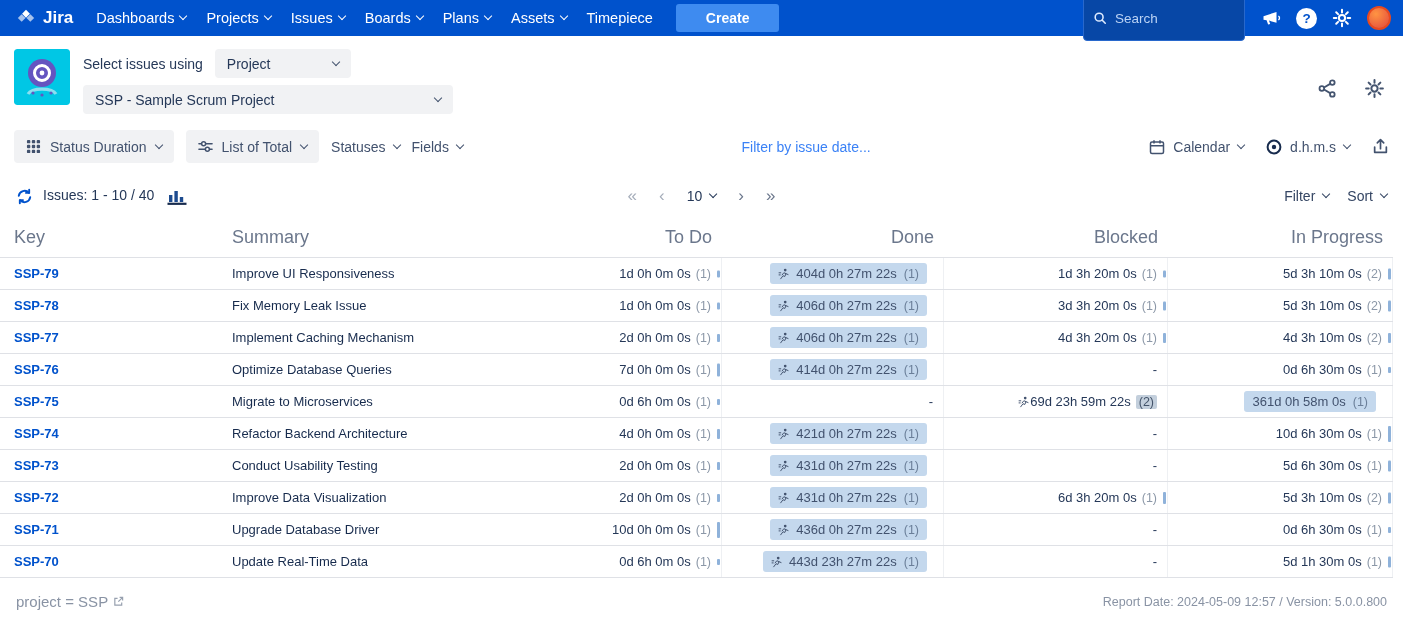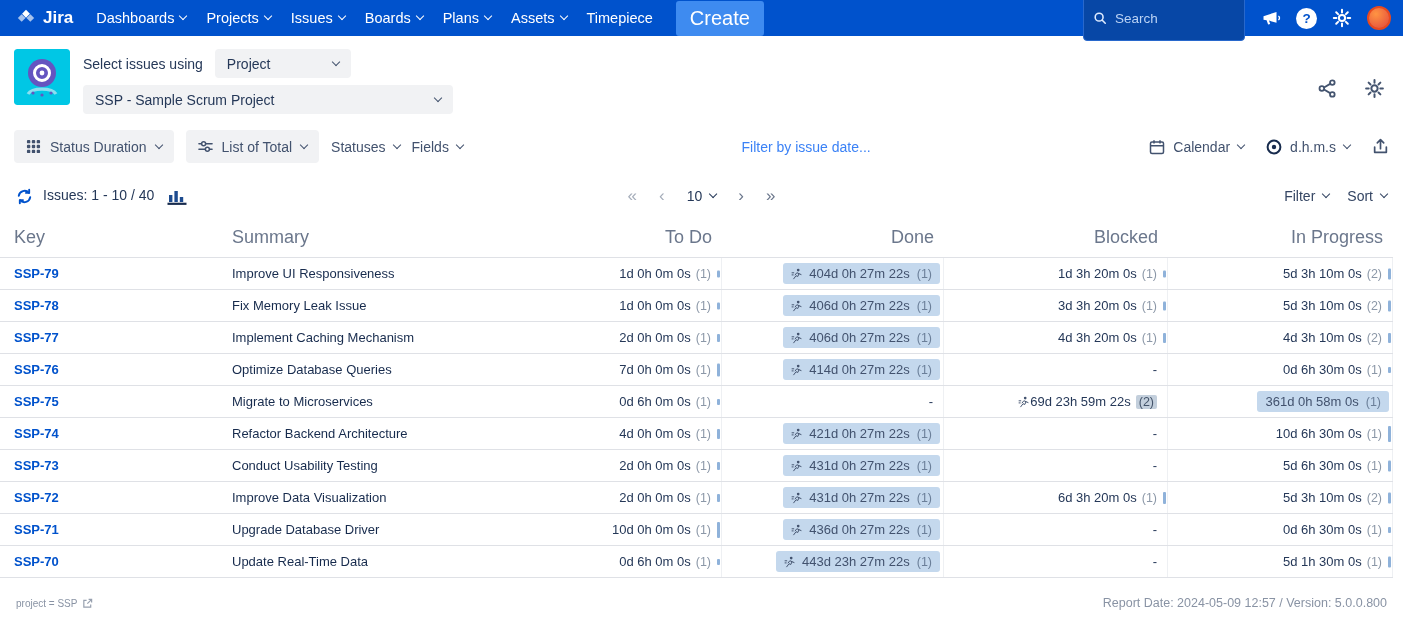--- a/index.html
+++ b/index.html
@@ -6,21 +6,21 @@
 html,body{width:1403px;height:620px}
 body{overflow:hidden;background:#fff;font-family:"Liberation Sans",sans-serif;display:flex;flex-direction:column}
 button{font-family:inherit;cursor:pointer}
 .chev{width:6px;height:6px;border-right:1.7px solid currentColor;border-bottom:1.7px solid currentColor;transform:rotate(45deg);display:inline-block;margin-top:-4px;flex:none}
 
 
 .navbar{height:36px;background:#0052CC;display:flex;align-items:center;padding:0 12px;color:#fff;flex:none}
 .brand{display:flex;align-items:center;gap:7px;font-size:17px;font-weight:700;margin:0 14px 0 4px;background:none;border:0;color:#fff}
 .nav-menu{display:flex;align-items:center;gap:2px}
 .nav-item{background:transparent;border:0;color:#fff;font-size:14.5px;font-weight:500;display:flex;align-items:center;gap:6px;padding:7px 9px;border-radius:3px}
-.create-btn{margin-left:14px;background:#3E8BF0;color:#fff;border:0;border-radius:3px;font-size:20px;font-weight:400;padding:6px 14px}
+.create-btn{margin-left:14px;background:#3E8BF0;color:#fff;border:0;border-radius:3px;font-size:14px;font-weight:700;padding:6px 30px}
 .nav-search{margin-left:auto;display:flex;align-items:center;gap:8px;background:#0747A6;border:1px solid #2868CC;border-radius:4px;height:46px;width:162px;padding:0 9px}
 .nav-search input{background:transparent;border:0;outline:none;color:#fff;font-size:13.5px;width:112px;font-family:inherit}
 .nav-search input::placeholder{color:#BBD3F5}
 .nav-icons{display:flex;align-items:center;gap:15px;margin-left:16px}
 .icon-btn{background:none;border:0;display:flex;align-items:center;justify-content:center;padding:0}
 .help-badge{width:21px;height:21px;border-radius:50%;background:#fff;color:#0052CC;font-weight:700;font-size:13.5px;display:flex;align-items:center;justify-content:center}
 .avatar{width:24px;height:24px;border-radius:50%;background:radial-gradient(circle at 35% 30%,#FF9442,#E2483D);border:2px solid #E8491F}
 
 
 .subheader{display:flex;padding:13px 14px 8px;gap:13px;position:relative;flex:none}
@@ -58,33 +58,33 @@
 .th{font-size:18px;color:#6B778C;padding:8px 10px 9px;cursor:pointer}
 .th.first{padding-left:14px}
 .th.num{text-align:right}
 .tbody{border-top:1px solid #DFE1E6}
 .trow{height:32px;border-bottom:1px solid #DFE1E6;background:#fff}
 .td{height:100%;display:flex;align-items:center;padding:0 10px;position:relative;font-size:13px;color:#253858}
 .td.key{padding-left:14px}
 .td.key a{color:#0052CC;text-decoration:none;font-weight:700}
 .td.sum{color:#172B4D}
 .td.num{justify-content:flex-end;border-right:1px solid #EEF0F3;white-space:nowrap}
-.td.num.badge-cell{padding-right:3px}
+.td.num.badge-cell{padding-right:16px}
 .val{white-space:nowrap}
 .count{color:#8C98A8;margin-left:5px;font-size:12.5px}
 .count-hl{background:#C3CFDC;color:#44546A;border-radius:2px;padding:0 3px}
 .badge{display:inline-flex;align-items:center;gap:6px;background:#C4D8ED;border-radius:3px;padding:3px 8px;color:#42526E}
 .badge .count{color:#6B7F99;margin-left:1px}
 .minibar{position:absolute;right:1px;top:50%;transform:translateY(-50%);width:3px;border-radius:1px;background:#8FB2DA}
 .runner{display:flex;flex:none}
 .dash{color:#253858}
 
 
 .footer{margin-top:auto;display:flex;align-items:center;justify-content:space-between;padding:8px 16px 10px;font-size:12.5px;color:#8993A4;flex:none}
-.footer-left{display:flex;align-items:center;gap:5px;background:none;border:0;color:#8993A4;font-size:10px}
+.footer-left{display:flex;align-items:center;gap:5px;background:none;border:0;color:#8993A4;font-size:15px}
 </style>
 </head>
 <body>
 
 <header class="navbar">
   <button class="brand">
     <span style="display:flex">
       <svg width="20" height="20" viewBox="0 0 24 24">
         <path fill="#fff" d="M12 2.2l4.7 4.7-4.7 4.7-4.7-4.7z"></path>
         <path fill="#fff" opacity=".65" d="M6.8 7.4l4.6 4.6-4.6 4.6-4.6-4.6z"></path>

